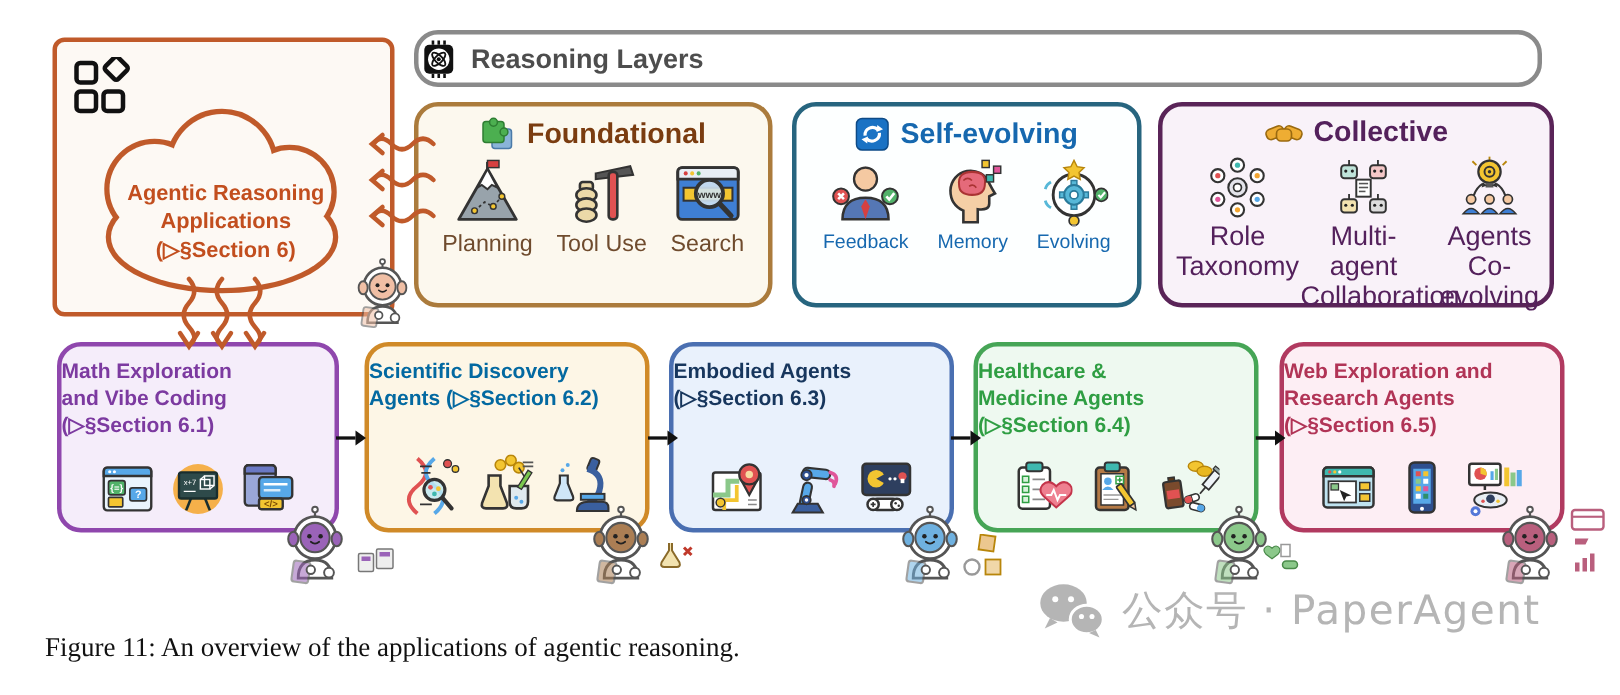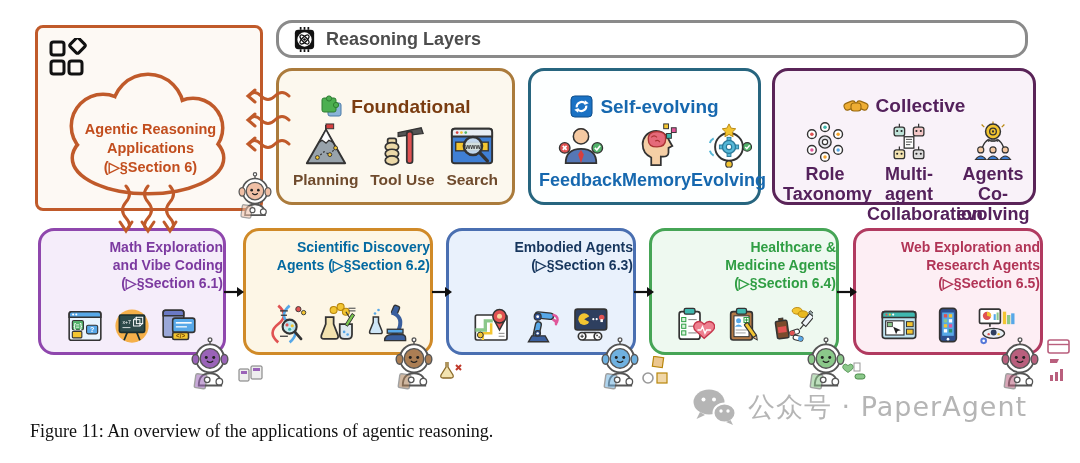--- a/index.html
+++ b/index.html
@@ -16,50 +16,50 @@
   #cloud-text{position:absolute;left:25px;top:92px;width:175px;text-align:center;
     font-weight:bold;font-size:14.5px;line-height:1.3;color:#c24e1e;z-index:2}
 
   
   #wavy-right{left:243px;top:86px;width:48px;height:72px;z-index:3}
   #wavy-down{left:110px;top:184px;width:76px;height:50px;z-index:2}
 
   
   #layers-pill{left:276px;top:20px;width:752px;height:38px;border:3px solid #8a8a8a;
     border-radius:16px;background:#fff;display:flex;align-items:center;gap:8px;
-    padding-left:12px;box-sizing:border-box}
+    box-sizing:border-box}
   #layers-pill .t{font-weight:bold;font-size:18px;color:#4d4d4d}
 
   
   .grp{top:68px;height:137px;border:3px solid;border-radius:16px;box-sizing:border-box;
     display:flex;flex-direction:column;z-index:1}
   #grp-foundational{left:276px;width:239px;border-color:#ab7b3c;background:#fcf8ee}
   #grp-self{left:528px;width:233px;border-color:#27657f;background:#fdffff}
   #grp-collective{left:772px;width:264px;border-color:#5a2458;background:#f9f2f9}
-  .grp-title{display:flex;justify-content:center;align-items:center;gap:7px;margin-top:24px;
+  .grp-title{display:flex;justify-content:center;align-items:center;gap:7px;margin-top:7px;
     font-weight:bold;font-size:19px}
   #grp-foundational .grp-title{color:#7a3c10}
   #grp-self .grp-title{color:#1668af}
   #grp-collective .grp-title{color:#54215c}
   .grp-items{flex:1;display:flex;justify-content:space-around;align-items:flex-start;
     padding:4px 8px 2px}
   .grp-item{display:flex;flex-direction:column;align-items:center;text-align:center}
-  .grp-item .lbl{font-weight:bold;margin-top:2px}
+  .grp-item .lbl{font-weight:normal;margin-top:2px}
   #grp-foundational .lbl{font-size:15.5px;color:#6f4b2d}
-  #grp-self .lbl{font-size:18px;color:#1668af}
+  #grp-self .lbl{font-size:13px;color:#1668af}
   #grp-collective .lbl{font-size:18px;line-height:1.1;color:#54215c;width:84px}
 
   
   .app{top:228px;height:127px;border:3px solid;border-radius:16px;box-sizing:border-box;z-index:1}
   #app-math{left:38px;width:188px;border-color:#8f47ad;background:#f5edfa;color:#7c3aa0}
   #app-sci{left:243px;width:190px;border-color:#d08a28;background:#fdf6e6;color:#0369a1}
   #app-emb{left:446px;width:190px;border-color:#4a6fb1;background:#e9f1fc;color:#17365d}
   #app-health{left:649px;width:190px;border-color:#46a556;background:#eef9f0;color:#2f9e43}
   #app-web{left:853px;width:190px;border-color:#b13a60;background:#fdeef4;color:#b13456}
-  .app-title{margin-top:7px;text-align:right;font-weight:bold;font-size:14px;line-height:1.3}
+  .app-title{margin-top:7px;text-align:left;font-weight:bold;font-size:14px;line-height:1.3}
   .app-icons{position:absolute;left:0;right:0;bottom:7px;display:flex;
     justify-content:center;gap:9px;align-items:flex-end}
 
   .black-arrow{top:284px;z-index:2}
   #arr-1{left:224px} #arr-2{left:432px} #arr-3{left:634px} #arr-4{left:837px}
 
   
   .robot{width:56px;height:58px;z-index:5}
   #rb-peach{left:230px;top:170px;width:50px;height:52px}
   #rb-purple{left:182px;top:335px}

